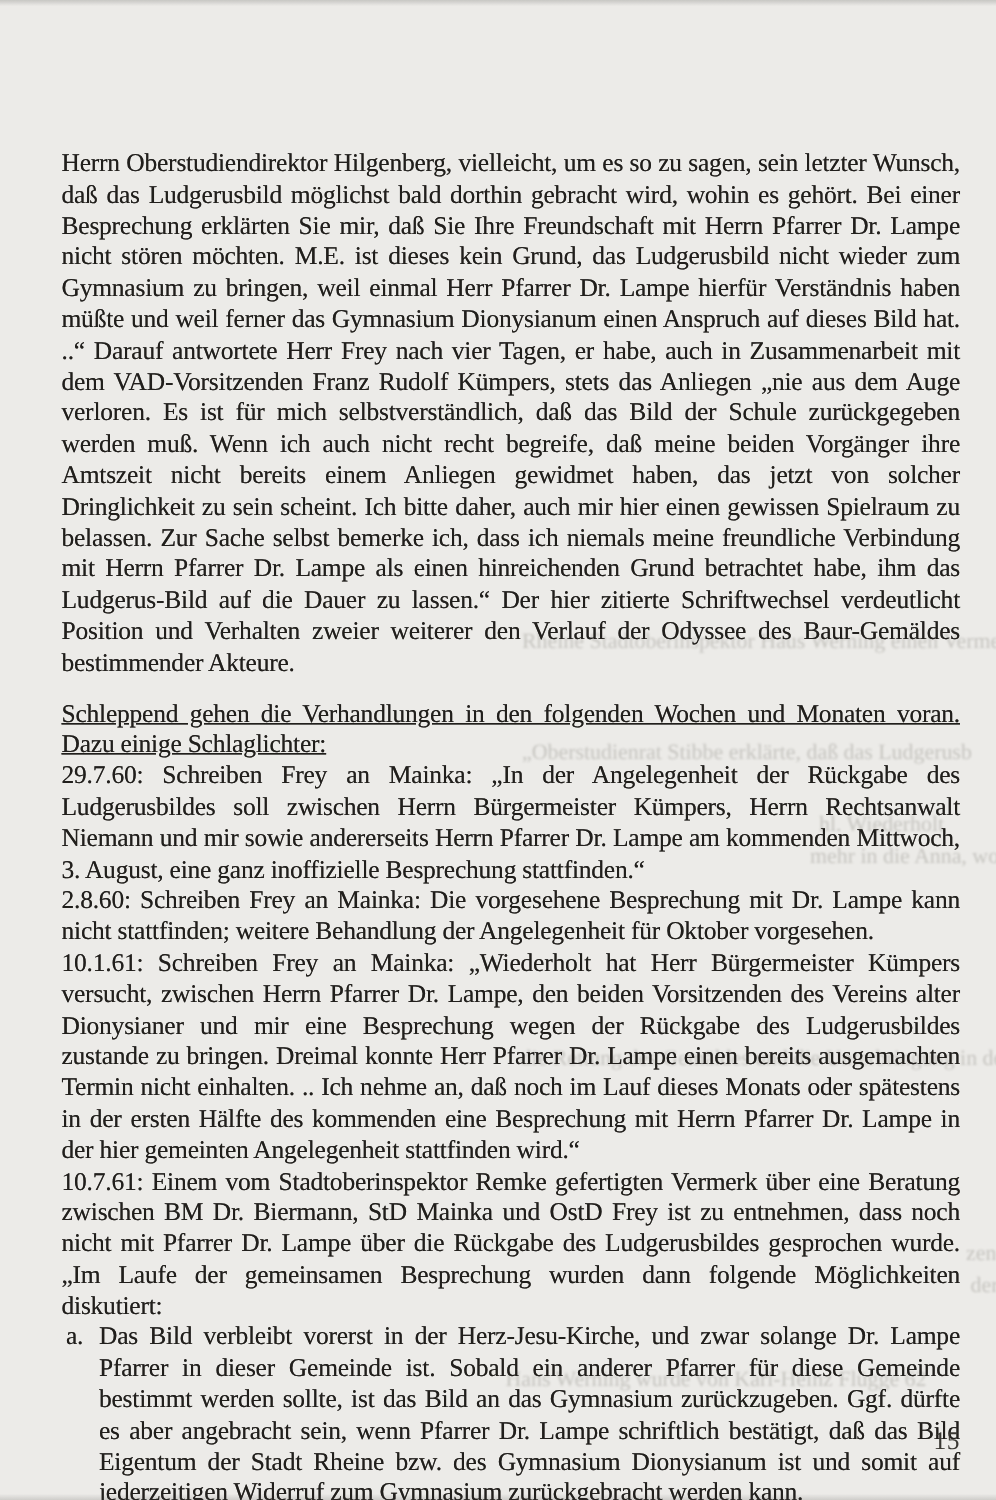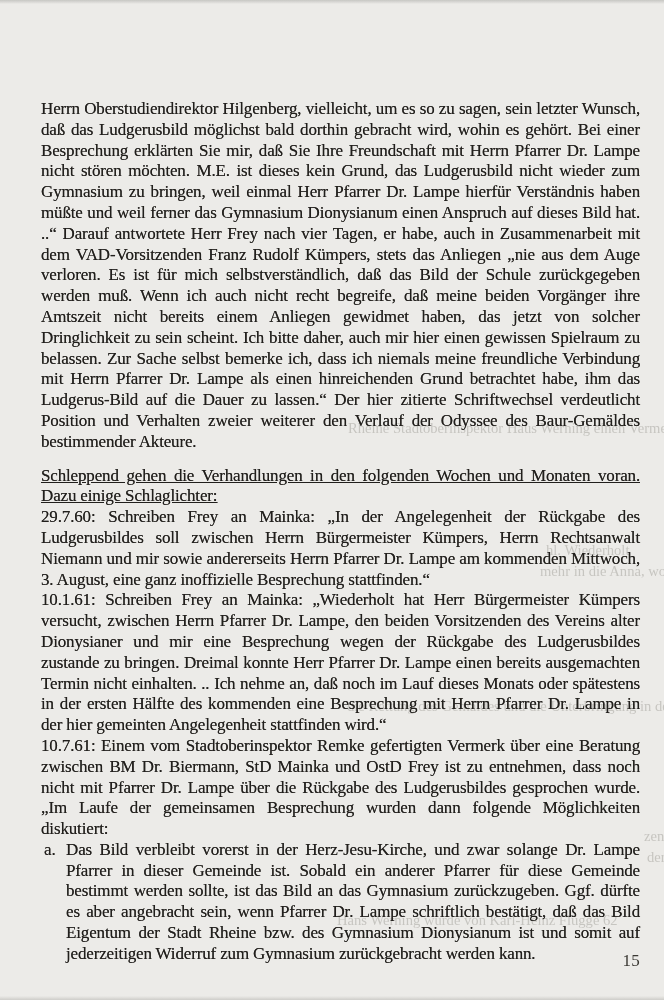--- a/index.html
+++ b/index.html
@@ -55,32 +55,34 @@
   .bt-4 { left: 347px; top: 696px; }
   .bt-5 { left: 337px; top: 910px; }
   .bt-6 { left: 644px; top: 826px; }
   .bt-7 { left: 647px; top: 847px; }
 </style>
 </head>
 <body>
 
 <div class="bleed" aria-hidden="true">
   <span class="bt bt-0">Rheine Stadtoberinspektor Haus Werning einen Vermerk an G</span>
+  <span class="bt bt-1">„Oberstudienrat Stibbe erklärte, daß das Ludgerusb</span>
   <span class="bt bt-2">hl. Wiederholt</span>
   <span class="bt bt-3">mehr in die Anna, wo</span>
   <span class="bt bt-4">die Rettung des Gemäldes und die Unterbringung in der Herz</span>
   <span class="bt bt-5">Hans Werning wurde von Karl-Heinz Flügge 62</span>
   <span class="bt bt-6">zen-</span>
   <span class="bt bt-7">der</span>
 </div>
 
 <div class="text-block">
   <p>Herrn Oberstudiendirektor Hilgenberg, vielleicht, um es so zu sagen, sein letzter Wunsch, daß das Ludgerusbild möglichst bald dorthin gebracht wird, wohin es gehört. Bei einer Besprechung erklärten Sie mir, daß Sie Ihre Freundschaft mit Herrn Pfarrer Dr. Lampe nicht stören möchten. M.E. ist dieses kein Grund, das Ludgerusbild nicht wieder zum Gymnasium zu bringen, weil einmal Herr Pfarrer Dr. Lampe hierfür Verständnis haben müßte und weil ferner das Gymnasium Dionysianum einen Anspruch auf dieses Bild hat. ..“ Darauf antwortete Herr Frey nach vier Tagen, er habe, auch in Zusammenarbeit mit dem VAD-Vorsitzenden Franz Rudolf Kümpers, stets das Anliegen „nie aus dem Auge verloren. Es ist für mich selbstverständlich, daß das Bild der Schule zurückgegeben werden muß. Wenn ich auch nicht recht begreife, daß meine beiden Vorgänger ihre Amtszeit nicht bereits einem Anliegen gewidmet haben, das jetzt von solcher Dringlichkeit zu sein scheint. Ich bitte daher, auch mir hier einen gewissen Spielraum zu belassen. Zur Sache selbst bemerke ich, dass ich niemals meine freundliche Verbindung mit Herrn Pfarrer Dr. Lampe als einen hinreichenden Grund betrachtet habe, ihm das Ludgerus-Bild auf die Dauer zu lassen.“ Der hier zitierte Schriftwechsel verdeutlicht Position und Verhalten zweier weiterer den Verlauf der Odyssee des Baur-Gemäldes bestimmender Akteure.</p>
   <p class="para-gap">Schleppend gehen die Verhandlungen in den folgenden Wochen und Monaten voran. Dazu einige Schlaglichter:</p>
   <p>29.7.60: Schreiben Frey an Mainka: „In der Angelegenheit der Rückgabe des Ludgerusbildes soll zwischen Herrn Bürgermeister Kümpers, Herrn Rechtsanwalt Niemann und mir sowie andererseits Herrn Pfarrer Dr. Lampe am kommenden Mittwoch, 3. August, eine ganz inoffizielle Besprechung stattfinden.“</p>
+  <p>2.8.60: Schreiben Frey an Mainka: Die vorgesehene Besprechung mit Dr. Lampe kann nicht stattfinden; weitere Behandlung der Angelegenheit für Oktober vorgesehen.</p>
   <p>10.1.61: Schreiben Frey an Mainka: „Wiederholt hat Herr Bürgermeister Kümpers versucht, zwischen Herrn Pfarrer Dr. Lampe, den beiden Vorsitzenden des Vereins alter Dionysianer und mir eine Besprechung wegen der Rückgabe des Ludgerusbildes zustande zu bringen. Dreimal konnte Herr Pfarrer Dr. Lampe einen bereits ausgemachten Termin nicht einhalten. .. Ich nehme an, daß noch im Lauf dieses Monats oder spätestens in der ersten Hälfte des kommenden eine Besprechung mit Herrn Pfarrer Dr. Lampe in der hier gemeinten Angelegenheit stattfinden wird.“</p>
   <p>10.7.61: Einem vom Stadtoberinspektor Remke gefertigten Vermerk über eine Beratung zwischen BM Dr. Biermann, StD Mainka und OstD Frey ist zu entnehmen, dass noch nicht mit Pfarrer Dr. Lampe über die Rückgabe des Ludgerusbildes gesprochen wurde. „Im Laufe der gemeinsamen Besprechung wurden dann folgende Möglichkeiten diskutiert:</p>
   <div class="list-item">
     <span class="list-marker">a.</span>
     <span>Das Bild verbleibt vorerst in der Herz-Jesu-Kirche, und zwar solange Dr. Lampe Pfarrer in dieser Gemeinde ist. Sobald ein anderer Pfarrer für diese Gemeinde bestimmt werden sollte, ist das Bild an das Gymnasium zurückzugeben. Ggf. dürfte es aber angebracht sein, wenn Pfarrer Dr. Lampe schriftlich bestätigt, daß das Bild Eigentum der Stadt Rheine bzw. des Gymnasium Dionysianum ist und somit auf jederzeitigen Widerruf zum Gymnasium zurückgebracht werden kann.</span>
   </div>
 </div>
 
 <div class="page-number">15</div>
 

